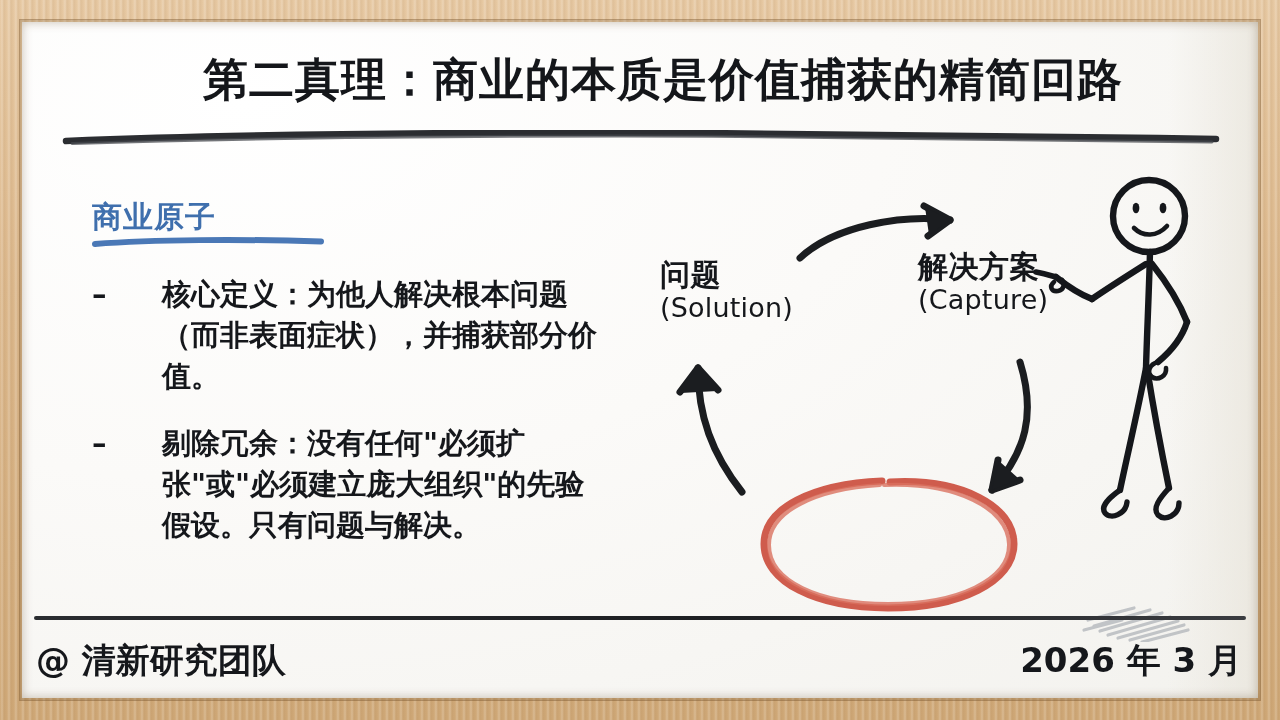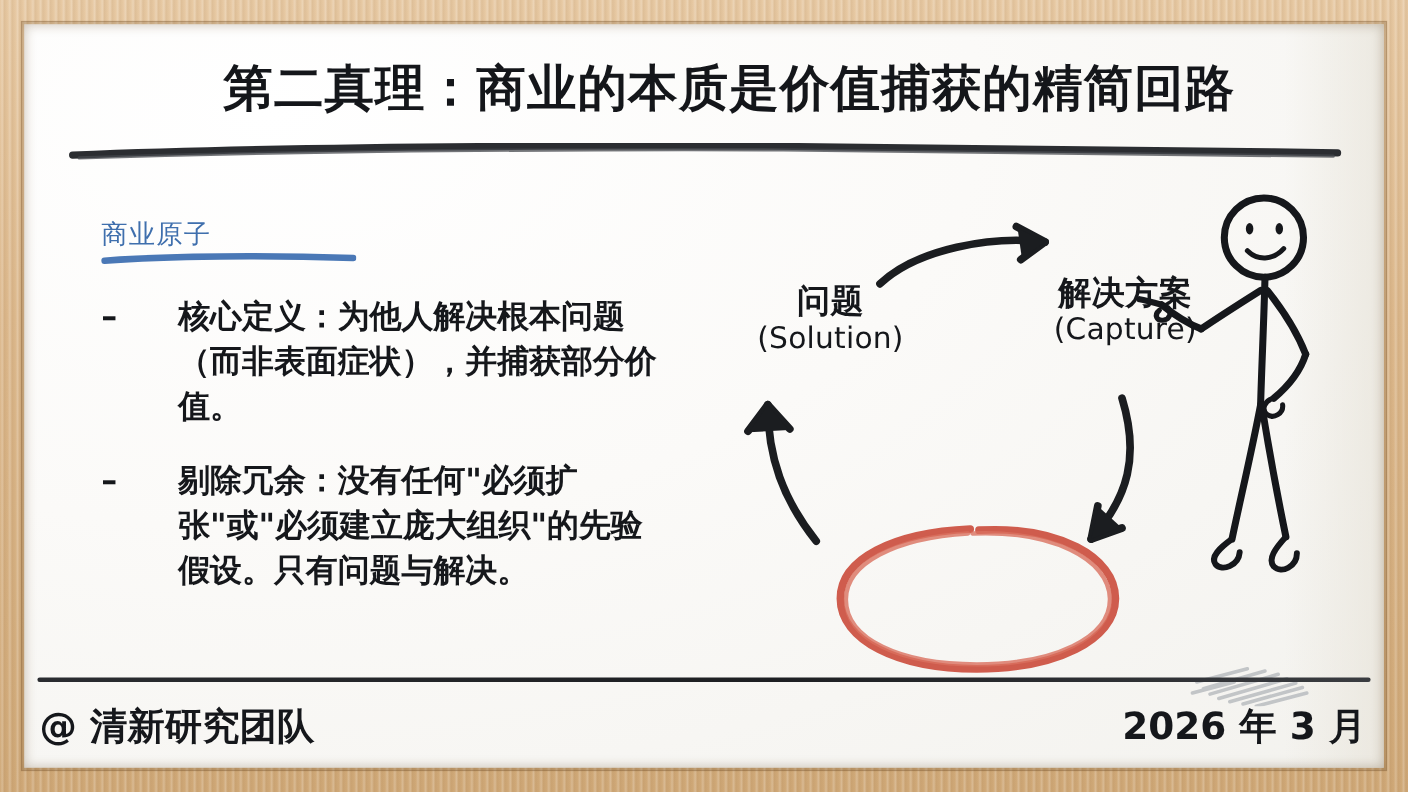--- a/index.html
+++ b/index.html
@@ -84,22 +84,22 @@
   }
 
   
   #left-col {
     position: absolute;
     left: 70px;
     top: 178px;
     width: 520px;
   }
   #section-heading {
-    font-size: 24px;
-    font-weight: 400;
+    font-size: 30px;
+    font-weight: 700;
     color: #3f6fad;
     letter-spacing: 1px;
     font-family: "DejaVu Sans", "Liberation Sans", sans-serif;
     line-height: 1.15;
   }
   #heading-rule {
     margin-top: 1px;
     width: 232px;
     height: 12px;
     display: block;
@@ -128,21 +128,20 @@
     position: absolute;
     left: 600px;
     top: 150px;
     width: 636px;
     height: 470px;
   }
   #diagram svg { display: block; }
 
   .node {
     position: absolute;
-    text-align: center;
     color: #15171b;
     font-family: "DejaVu Sans", "Liberation Sans", sans-serif;
     white-space: nowrap;
   }
   .node .cn {
     font-size: 30px;
     font-weight: 700;
     line-height: 1.12;
     letter-spacing: 0.5px;
   }

